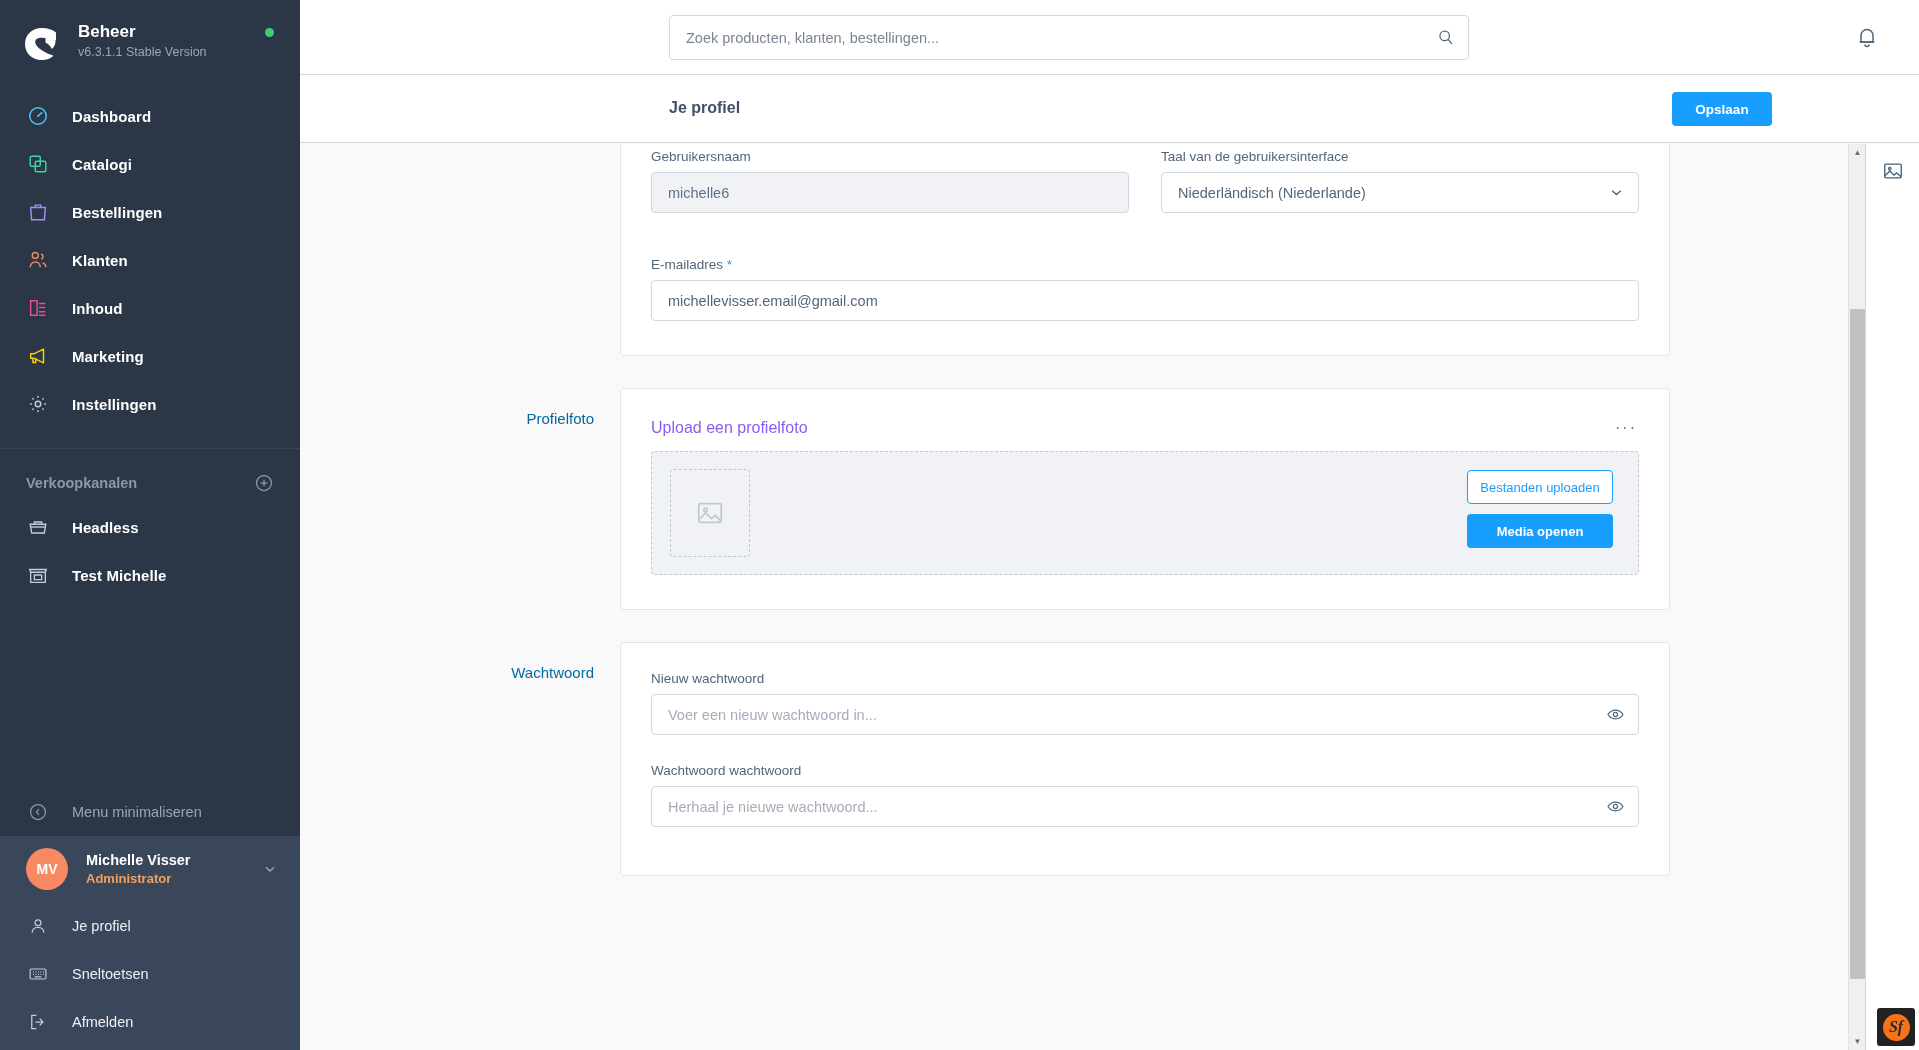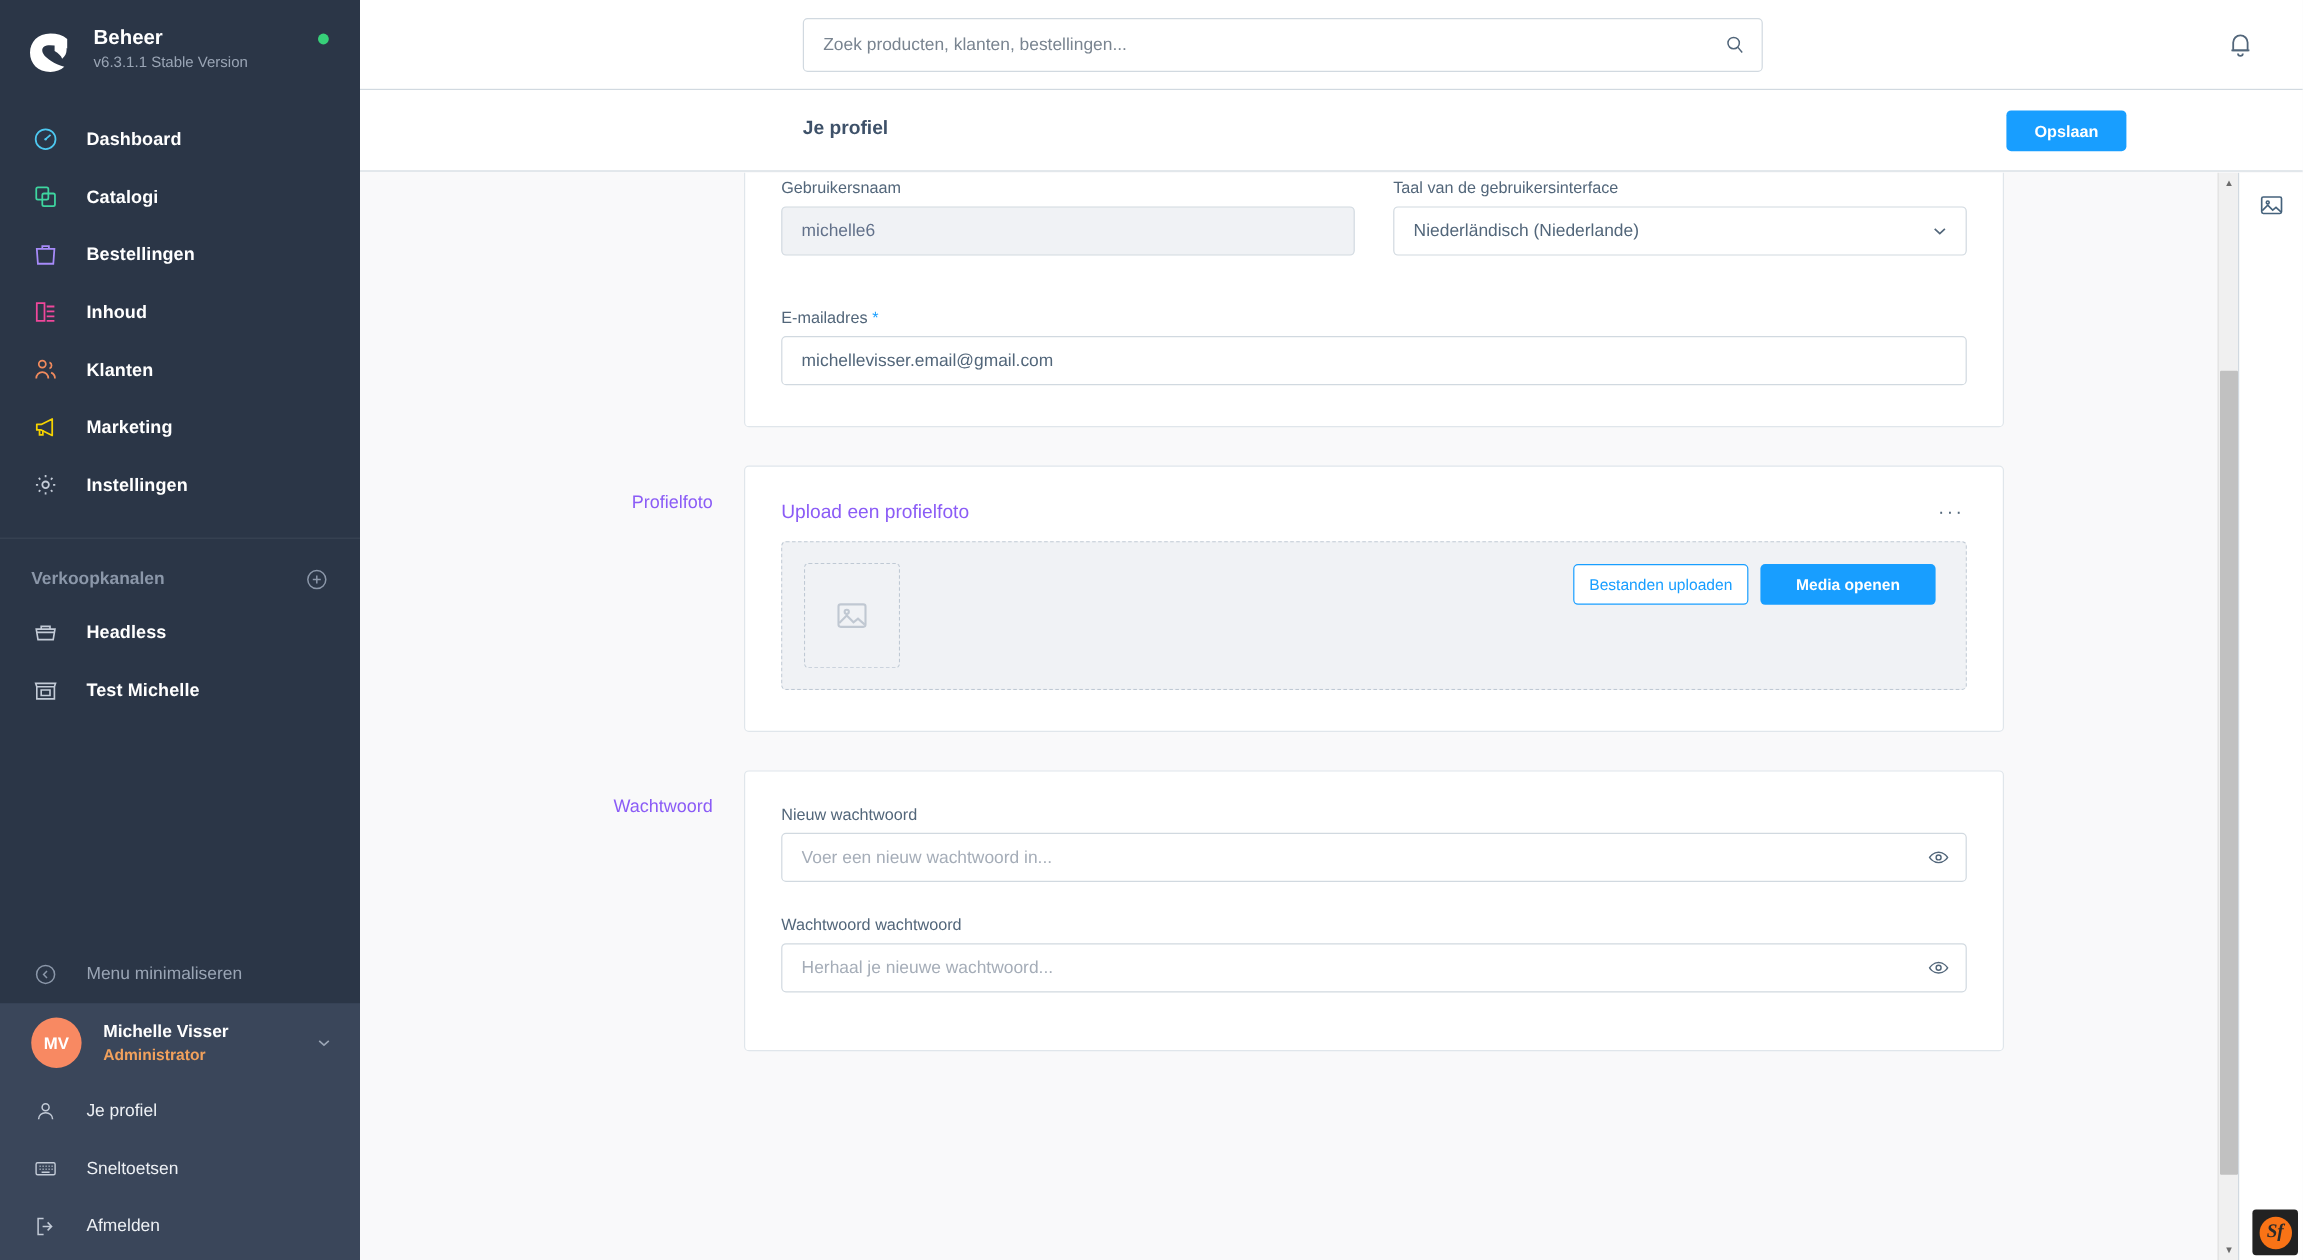--- a/index.html
+++ b/index.html
@@ -176,21 +176,21 @@
   .card-row {
     display: flex;
     width: 1175px;
     margin-left: 195px;
     margin-bottom: 32px;
   }
   .card-side-label {
     width: 125px; flex: 0 0 125px;
     text-align: right;
     padding-right: 26px; padding-top: 22px;
-    font-size: 15px; color: #8b5cf6;
+    font-size: 15px; color: #0369a1;
   }
   .card {
     flex: 1 1 auto;
     background: #fff;
     border: 1px solid #e0e6eb;
     border-radius: 4px;
     padding: 28px 30px 34px 30px;
     position: relative;
   }
 
@@ -249,21 +249,21 @@
   .dz-preview {
     width: 80px; height: 88px;
     border: 1px dashed #bfc9d4; border-radius: 4px;
     margin-left: 18px;
     display:flex; align-items:center; justify-content:center;
     color: #c0c8d2;
   }
   .dz-preview svg { width: 30px; height: 30px; display:block;}
   .dz-actions {
     position:absolute; right: 25px; top: 18px;
-    display:flex; gap: 10px; align-items:center;
+    display:flex; flex-direction: column; gap: 10px; align-items:center;
   }
   .btn-ghost {
     width: 146px; height: 34px;
     background:#fff; color:#189eff;
     border:1px solid #189eff; border-radius:4px;
     font-size: 13px; cursor:pointer;
     font-family: "Liberation Sans", sans-serif;
   }
   .btn-primary {
     width: 146px; height: 34px;
@@ -367,38 +367,38 @@
       <span class="nav-ico" style="color:#a78bfa">
         <svg viewBox="0 0 24 24" fill="none" stroke="currentColor" stroke-width="1.6">
           <path d="M4 7h16l-1 13.5H5z"></path>
             <path d="M9 7V4.5h6V7"></path>
         </svg>
       </span>
       <span class="nav-label">Bestellingen</span>
     </div>
 
     <div class="nav-item">
-      <span class="nav-ico" style="color:#f0479b">
-        <svg viewBox="0 0 24 24" fill="none" stroke="currentColor" stroke-width="1.6">
-          <path d="M4 4h7v16H4z"></path>
-            <path d="M13 7h7M13 11.5h7M13 16h7M13 20h7"></path>
-        </svg>
-      </span>
-      <span class="nav-label">Inhoud</span>
-    </div>
-
-    <div class="nav-item">
       <span class="nav-ico" style="color:#f08a5d">
         <svg viewBox="0 0 24 24" fill="none" stroke="currentColor" stroke-width="1.6">
           <circle cx="9" cy="7" r="3.2"></circle>
             <path d="M3.5 20c0-3.4 2.5-5.8 5.5-5.8s5.5 2.4 5.5 5.8"></path>
           <path d="M15.5 5.4a3 3 0 010 5.6M17 14.8c2 .8 3.5 2.8 3.5 5.2"></path>
         </svg>
       </span>
       <span class="nav-label">Klanten</span>
+    </div>
+
+    <div class="nav-item">
+      <span class="nav-ico" style="color:#f0479b">
+        <svg viewBox="0 0 24 24" fill="none" stroke="currentColor" stroke-width="1.6">
+          <path d="M4 4h7v16H4z"></path>
+            <path d="M13 7h7M13 11.5h7M13 16h7M13 20h7"></path>
+        </svg>
+      </span>
+      <span class="nav-label">Inhoud</span>
     </div>
 
     <div class="nav-item">
       <span class="nav-ico" style="color:#f5d200">
         <svg viewBox="0 0 24 24" fill="none" stroke="currentColor" stroke-width="1.6">
           <path d="M4 9.5h4l10-5v15l-10-5H4z" stroke-linejoin="round"></path>
             <path d="M6.5 14.5V19h3v-4.5"></path>
         </svg>
       </span>
       <span class="nav-label">Marketing</span>

